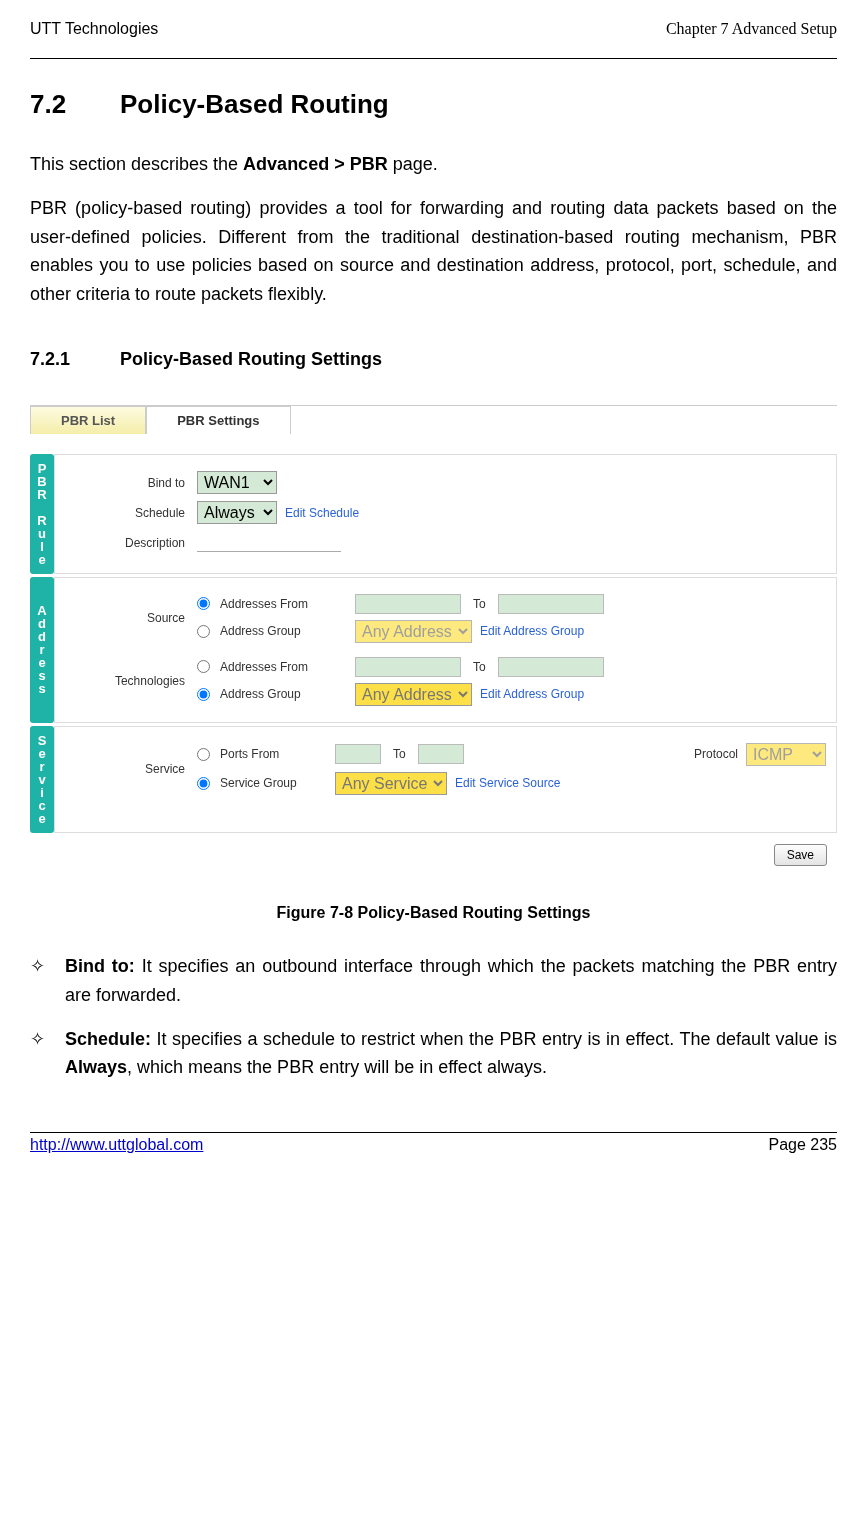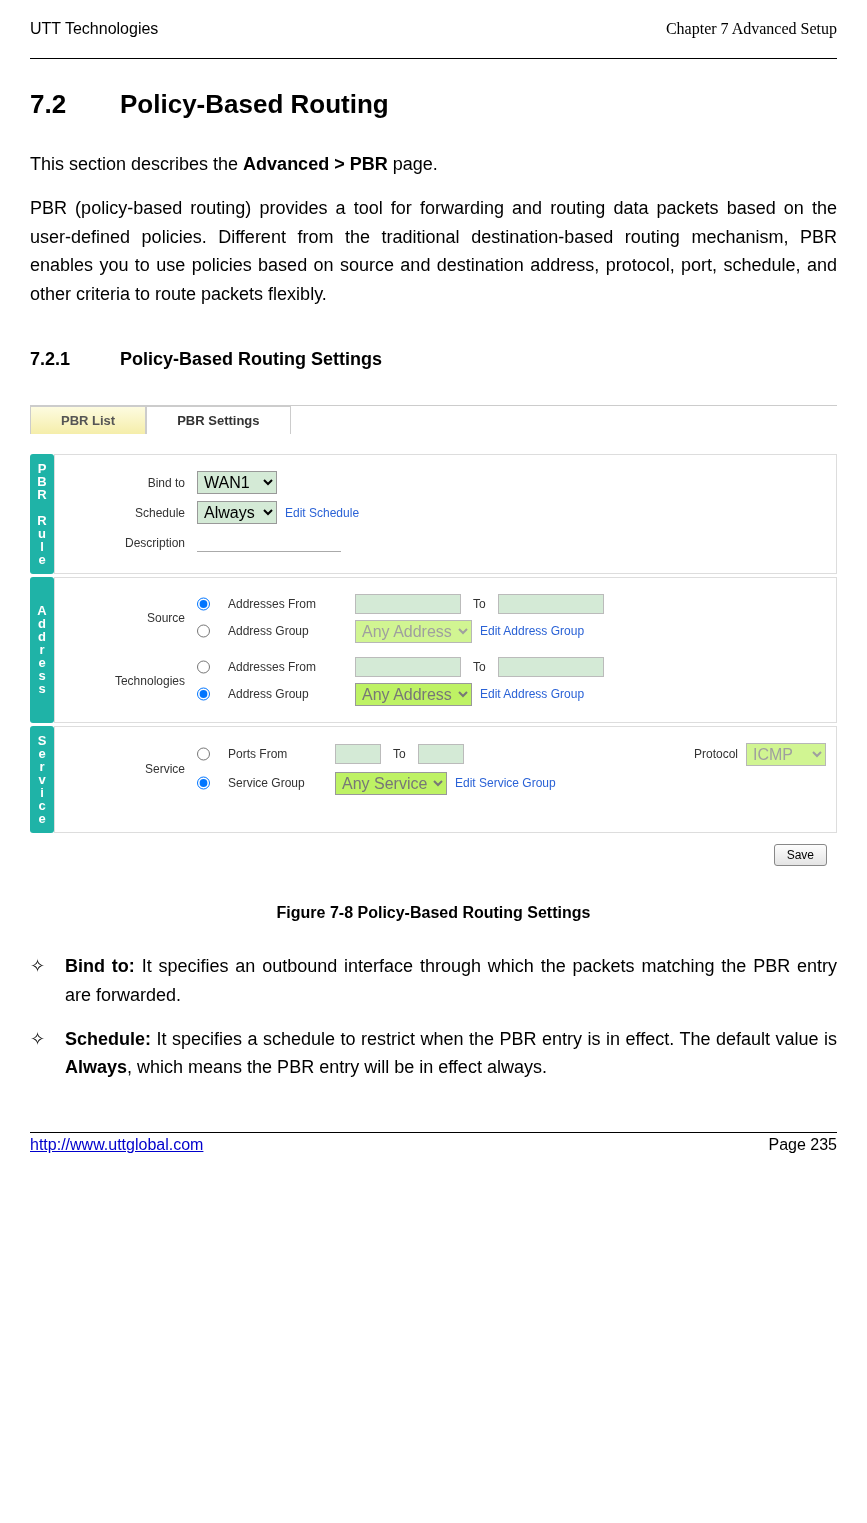--- a/index.html
+++ b/index.html
@@ -136,34 +136,34 @@
     flex-wrap: wrap;
   }
   select.sel {
     font-size: 16px;
     border: 1px solid #999;
     background: #d4ead6;
     padding: 1px 2px;
     min-width: 80px;
   }
   select.sel-gray {
-    background: #bef264;
+    background: #fde047;
     color: #777;
   }
   .link-blue { color: #2a62d6; font-size: 12px; }
   input.txt {
     border: 1px solid #bbb;
     background: #d4ead6;
     height: 16px;
     width: 100px;
     font-size: 12px;
   }
   input.txt-short { width: 40px; }
   input[type=radio] { margin: 0 4px 0 0; }
-  .radio-row { display:flex; gap:14px; min-width:150px; }
+  .radio-row { display:flex; align-items:center; gap:6px; min-width:150px; }
   .to-label { font-size: 12px; margin: 0 4px; }
   .save-btn {
     display: block;
     margin: 8px 10px 8px auto;
     padding: 3px 12px;
     font-size: 12px;
     background: linear-gradient(#fdfdfd, #e4e4e4);
     border: 1px solid #888;
     border-radius: 3px;
   }
@@ -318,21 +318,21 @@
                 <span style="flex:1;"></span>
                 <span>Protocol</span>
                 <select class="sel sel-gray" disabled=""><option>ICMP</option></select>
               </div>
               <div class="sub-line">
                 <span class="radio-row" style="min-width:130px;">
                     <input type="radio" checked="" style="">
                     <span>Service Group</span>
                   </span>
                 <select class="sel sel-gray"><option>Any Service</option></select>
-                <span class="link-blue">Edit Service Group</span>
+                <span class="link-blue">Edit Service Source</span>
               </div>
             </div>
           </div>
         </div>
       </div>
 
       <button class="save-btn">Save</button>
     </div>
   </div>
 

